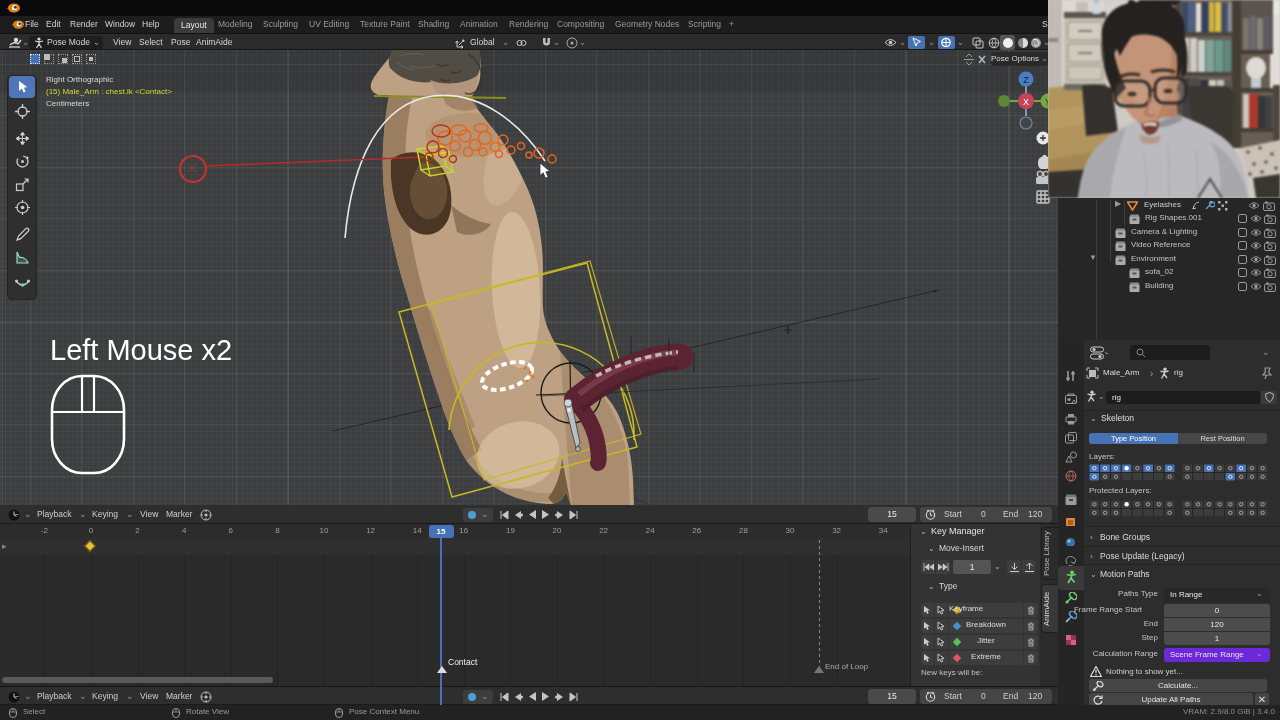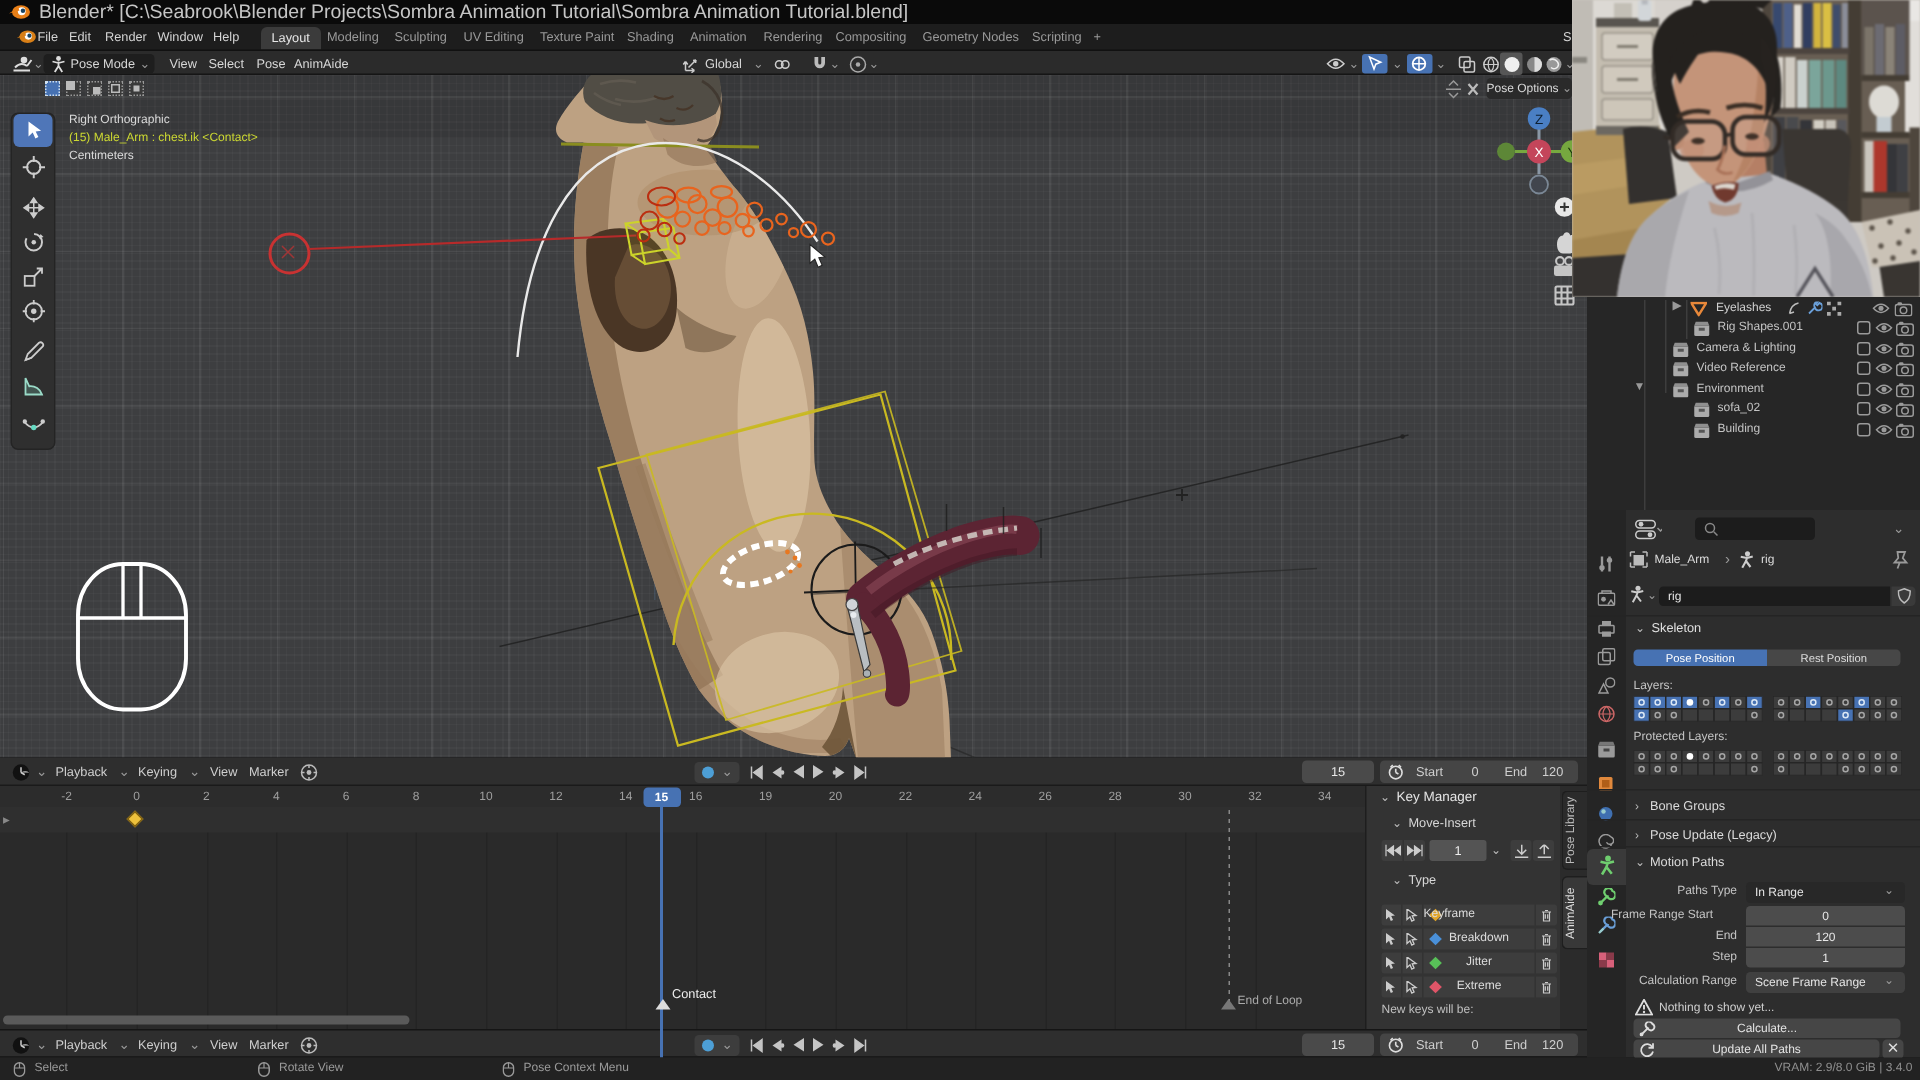--- a/index.html
+++ b/index.html
@@ -42,21 +42,20 @@
 </style>
 </head>
 <body>
 <div id="titlebar" class="abs">
   <svg class="icon" style="left:5px;top:2px" width="16" height="12" viewBox="0 0 16 12">
       <ellipse cx="9" cy="6" rx="6" ry="4.5" fill="#e87f17"></ellipse>
       <circle cx="9.5" cy="5.5" r="2.6" fill="#fff"></circle>
       <circle cx="10.3" cy="5.2" r="1.5" fill="#1b4563"></circle>
       <path d="M1 7 L7 3 l1 2z" fill="#e87f17"></path>
     </svg>
-  <span class="txt">Blender* [C:\Seabrook\Blender Projects\Sombra Animation Tutorial\Sombra Animation Tutorial.blend]</span>
 </div>
 
 <div id="menubar" class="abs">
   <svg class="icon" style="left:10px;top:3px" width="15" height="11" viewBox="0 0 16 12">
       <ellipse cx="9" cy="6" rx="6" ry="4.5" fill="#d87f17"></ellipse>
       <circle cx="9.5" cy="5.5" r="2.6" fill="#fff"></circle>
       <circle cx="10.3" cy="5.2" r="1.5" fill="#1b4563"></circle>
       <path d="M1 7 L7 3 l1 2z" fill="#d87f17"></path>
     </svg>
   <span class="m" style="left:25px">File</span>
@@ -330,20 +329,21 @@
 
 <svg class="icon" style="left:963px;top:3px" width="24" height="13" viewBox="0 0 24 13">
       <path d="M3 4 l3-3 3 3 M3 9 l3 3 3-3 M1 6.5 h10" stroke="#999" fill="none"></path>
       <path d="M16 3 l6 7 M22 3 l-6 7" stroke="#bbb" stroke-width="1.5"></path>
     </svg>
 <div id="poseopt">Pose Options <span style="font-size:8px;color:#999">⌄</span></div>
 
 <span class="ovtext" style="left:46px;top:25px">Right Orthographic</span>
 <span class="ovtext" style="left:46px;top:37px;color:#ccd832">(15) Male_Arm : chest.ik &lt;Contact&gt;</span>
 <span class="ovtext" style="left:46px;top:49px">Centimeters</span>
+<span id="lmx2">Left Mouse x2</span>
 
 <svg class="icon" style="left:48px;top:322px" width="80" height="105" viewBox="0 0 80 105">
       <rect x="4" y="4" width="72" height="97" rx="30" ry="34" stroke="#fff" stroke-width="2.6" fill="none"></rect>
       <path d="M4 40 H76 M34 4 V40 M46 4 V40" stroke="#fff" stroke-width="2.2" fill="none"></path>
     </svg>
 
 <div class="abs" style="left:7px;top:25px;width:30px;height:225px;background:#2f2f2f;border-radius:5px;border:1px solid #242424"></div>
 <div class="abs" style="left:9px;top:26px;width:26px;height:22px;background:#4f76b8;border-radius:4px"></div>
 <svg class="icon" style="left:16px;top:30px" width="13" height="14" viewBox="0 0 13 14">
       <path d="M3 1 v10 l2.8-2.6 l1.8 4 l2-1 l-1.8-3.8 l3.6-.4z" fill="#fff"></path>
@@ -616,21 +616,21 @@
       </svg>
 <span class="abs" style="left:40px;top:52px;color:#999;font-size:8px">⌄</span>
 <div class="abs" style="left:48px;top:51px;width:154px;height:13px;background:#1c1c1c;border-radius:3px 0 0 3px;color:#e8e8e8;font-size:8px;line-height:13px;padding-left:6px">rig</div>
 <div class="abs" style="left:203px;top:51px;width:16px;height:13px;background:#3a3a3a;border-radius:0 3px 3px 0"></div>
 <svg class="abs" style="left:207px;top:52px" width="9" height="11" viewBox="0 0 9 11">
         <path d="M4.5 0.5 L8.5 2 C8.5 6 7 8.5 4.5 10 C2 8.5 0.5 6 0.5 2z" stroke="#bbb" fill="none"></path>
       </svg>
 <div class="abs" style="left:0;top:70px;width:222px;height:1px;background:#242424"></div>
 <span class="abs" style="left:32px;top:74px;color:#bbb;font-size:8px">⌄</span>
 <span class="abs" style="left:43px;top:73px;color:#e0e0e0;font-size:8.5px">Skeleton</span>
-<div class="abs" style="left:31px;top:93px;width:89px;height:11px;background:#4772b3;border-radius:3px 0 0 3px;color:#fff;font-size:7.5px;line-height:11px;text-align:center">Pose Position</div>
+<div class="abs" style="left:31px;top:93px;width:89px;height:11px;background:#4772b3;border-radius:3px 0 0 3px;color:#fff;font-size:7.5px;line-height:11px;text-align:center">Type Position</div>
 <div class="abs" style="left:120px;top:93px;width:89px;height:11px;background:#474747;border-radius:0 3px 3px 0;color:#ddd;font-size:7.5px;line-height:11px;text-align:center">Rest Position</div>
 <span class="abs" style="left:31px;top:112px;color:#c4c4c4;font-size:8px">Layers:</span>
 <svg class="abs" style="left:31px;top:124px" width="86" height="17" viewBox="0 0 86 17">
         <rect x="0.00" y="0.00" width="10.75" height="8.50" fill="#4772b3" stroke="#262626" stroke-width="1"></rect>
         <circle cx="5.38" cy="4.25" r="1.7" fill="none" stroke="#dce8f5" stroke-width="1"></circle>
         <rect x="10.75" y="0.00" width="10.75" height="8.50" fill="#4772b3" stroke="#262626" stroke-width="1"></rect>
         <circle cx="16.12" cy="4.25" r="1.7" fill="none" stroke="#dce8f5" stroke-width="1"></circle>
         <rect x="21.50" y="0.00" width="10.75" height="8.50" fill="#4772b3" stroke="#262626" stroke-width="1"></rect>
         <circle cx="26.88" cy="4.25" r="1.7" fill="none" stroke="#dce8f5" stroke-width="1"></circle>
         <rect x="32.25" y="0.00" width="10.75" height="8.50" fill="#4772b3" stroke="#262626" stroke-width="1"></rect>
@@ -761,21 +761,21 @@
 <span class="abs" style="left:0;top:249px;width:100px;text-align:right;color:#c4c4c4;font-size:8px">Paths Type</span>
 <div class="abs" style="left:106px;top:248px;width:106px;height:14px;background:#282828;border-radius:3px;color:#e4e4e4;font-size:8px;line-height:14px;padding-left:6px">In Range</div>
 <span class="abs" style="left:198px;top:249px;color:#999;font-size:8px">⌄</span>
 <span class="abs" style="left:0;top:265px;width:100px;text-align:center;color:#c4c4c4;font-size:8px">Frame Range Start</span>
 <div class="abs" style="left:106px;top:264px;width:106px;height:13px;background:#4c4c4c;border-radius:3px 3px 0 0;color:#e8e8e8;font-size:8px;line-height:13px;text-align:center">0</div>
 <span class="abs" style="left:0;top:279px;width:100px;text-align:right;color:#c4c4c4;font-size:8px">End</span>
 <div class="abs" style="left:106px;top:278px;width:106px;height:13px;background:#4c4c4c;color:#e8e8e8;font-size:8px;line-height:13px;text-align:center">120</div>
 <span class="abs" style="left:0;top:293px;width:100px;text-align:right;color:#c4c4c4;font-size:8px">Step</span>
 <div class="abs" style="left:106px;top:292px;width:106px;height:13px;background:#4c4c4c;border-radius:0 0 3px 3px;color:#e8e8e8;font-size:8px;line-height:13px;text-align:center">1</div>
 <span class="abs" style="left:0;top:309px;width:100px;text-align:right;color:#c4c4c4;font-size:8px">Calculation Range</span>
-<div class="abs" style="left:106px;top:308px;width:106px;height:14px;background:#404040;border-radius:3px;color:#e4e4e4;font-size:8px;line-height:14px;padding-left:6px">Scene Frame Range</div>
+<div class="abs" style="left:106px;top:308px;width:106px;height:14px;background:#6d28d9;border-radius:3px;color:#e4e4e4;font-size:8px;line-height:14px;padding-left:6px">Scene Frame Range</div>
 <span class="abs" style="left:198px;top:309px;color:#999;font-size:8px">⌄</span>
 <svg class="abs" style="left:32px;top:326px" width="12" height="11" viewBox="0 0 12 11">
         <path d="M6 0.5 L11.5 10.5 H0.5z" stroke="#ddd" stroke-width="1.2" fill="none"></path>
         <path d="M6 4 v3" stroke="#ddd" stroke-width="1.3"></path>
         <circle cx="6" cy="8.7" r="0.8" fill="#ddd"></circle>
       </svg>
 <span class="abs" style="left:48px;top:327px;color:#cfcfcf;font-size:8px">Nothing to show yet...</span>
 <div class="abs" style="left:31px;top:339px;width:178px;height:13px;background:#464646;border-radius:3px;color:#e4e4e4;font-size:8px;line-height:13px;text-align:center">Calculate...</div>
 <svg class="abs" style="left:35px;top:341px" width="11" height="10" viewBox="0 0 11 10">
         <path d="M1 9 C3 7 4 6 5.5 4.5 A2.3 2.3 0 1 1 8.5 1.5 A2.3 2.3 0 1 1 5.5 4.5" stroke="#ddd" stroke-width="1.3" fill="none"></path>

